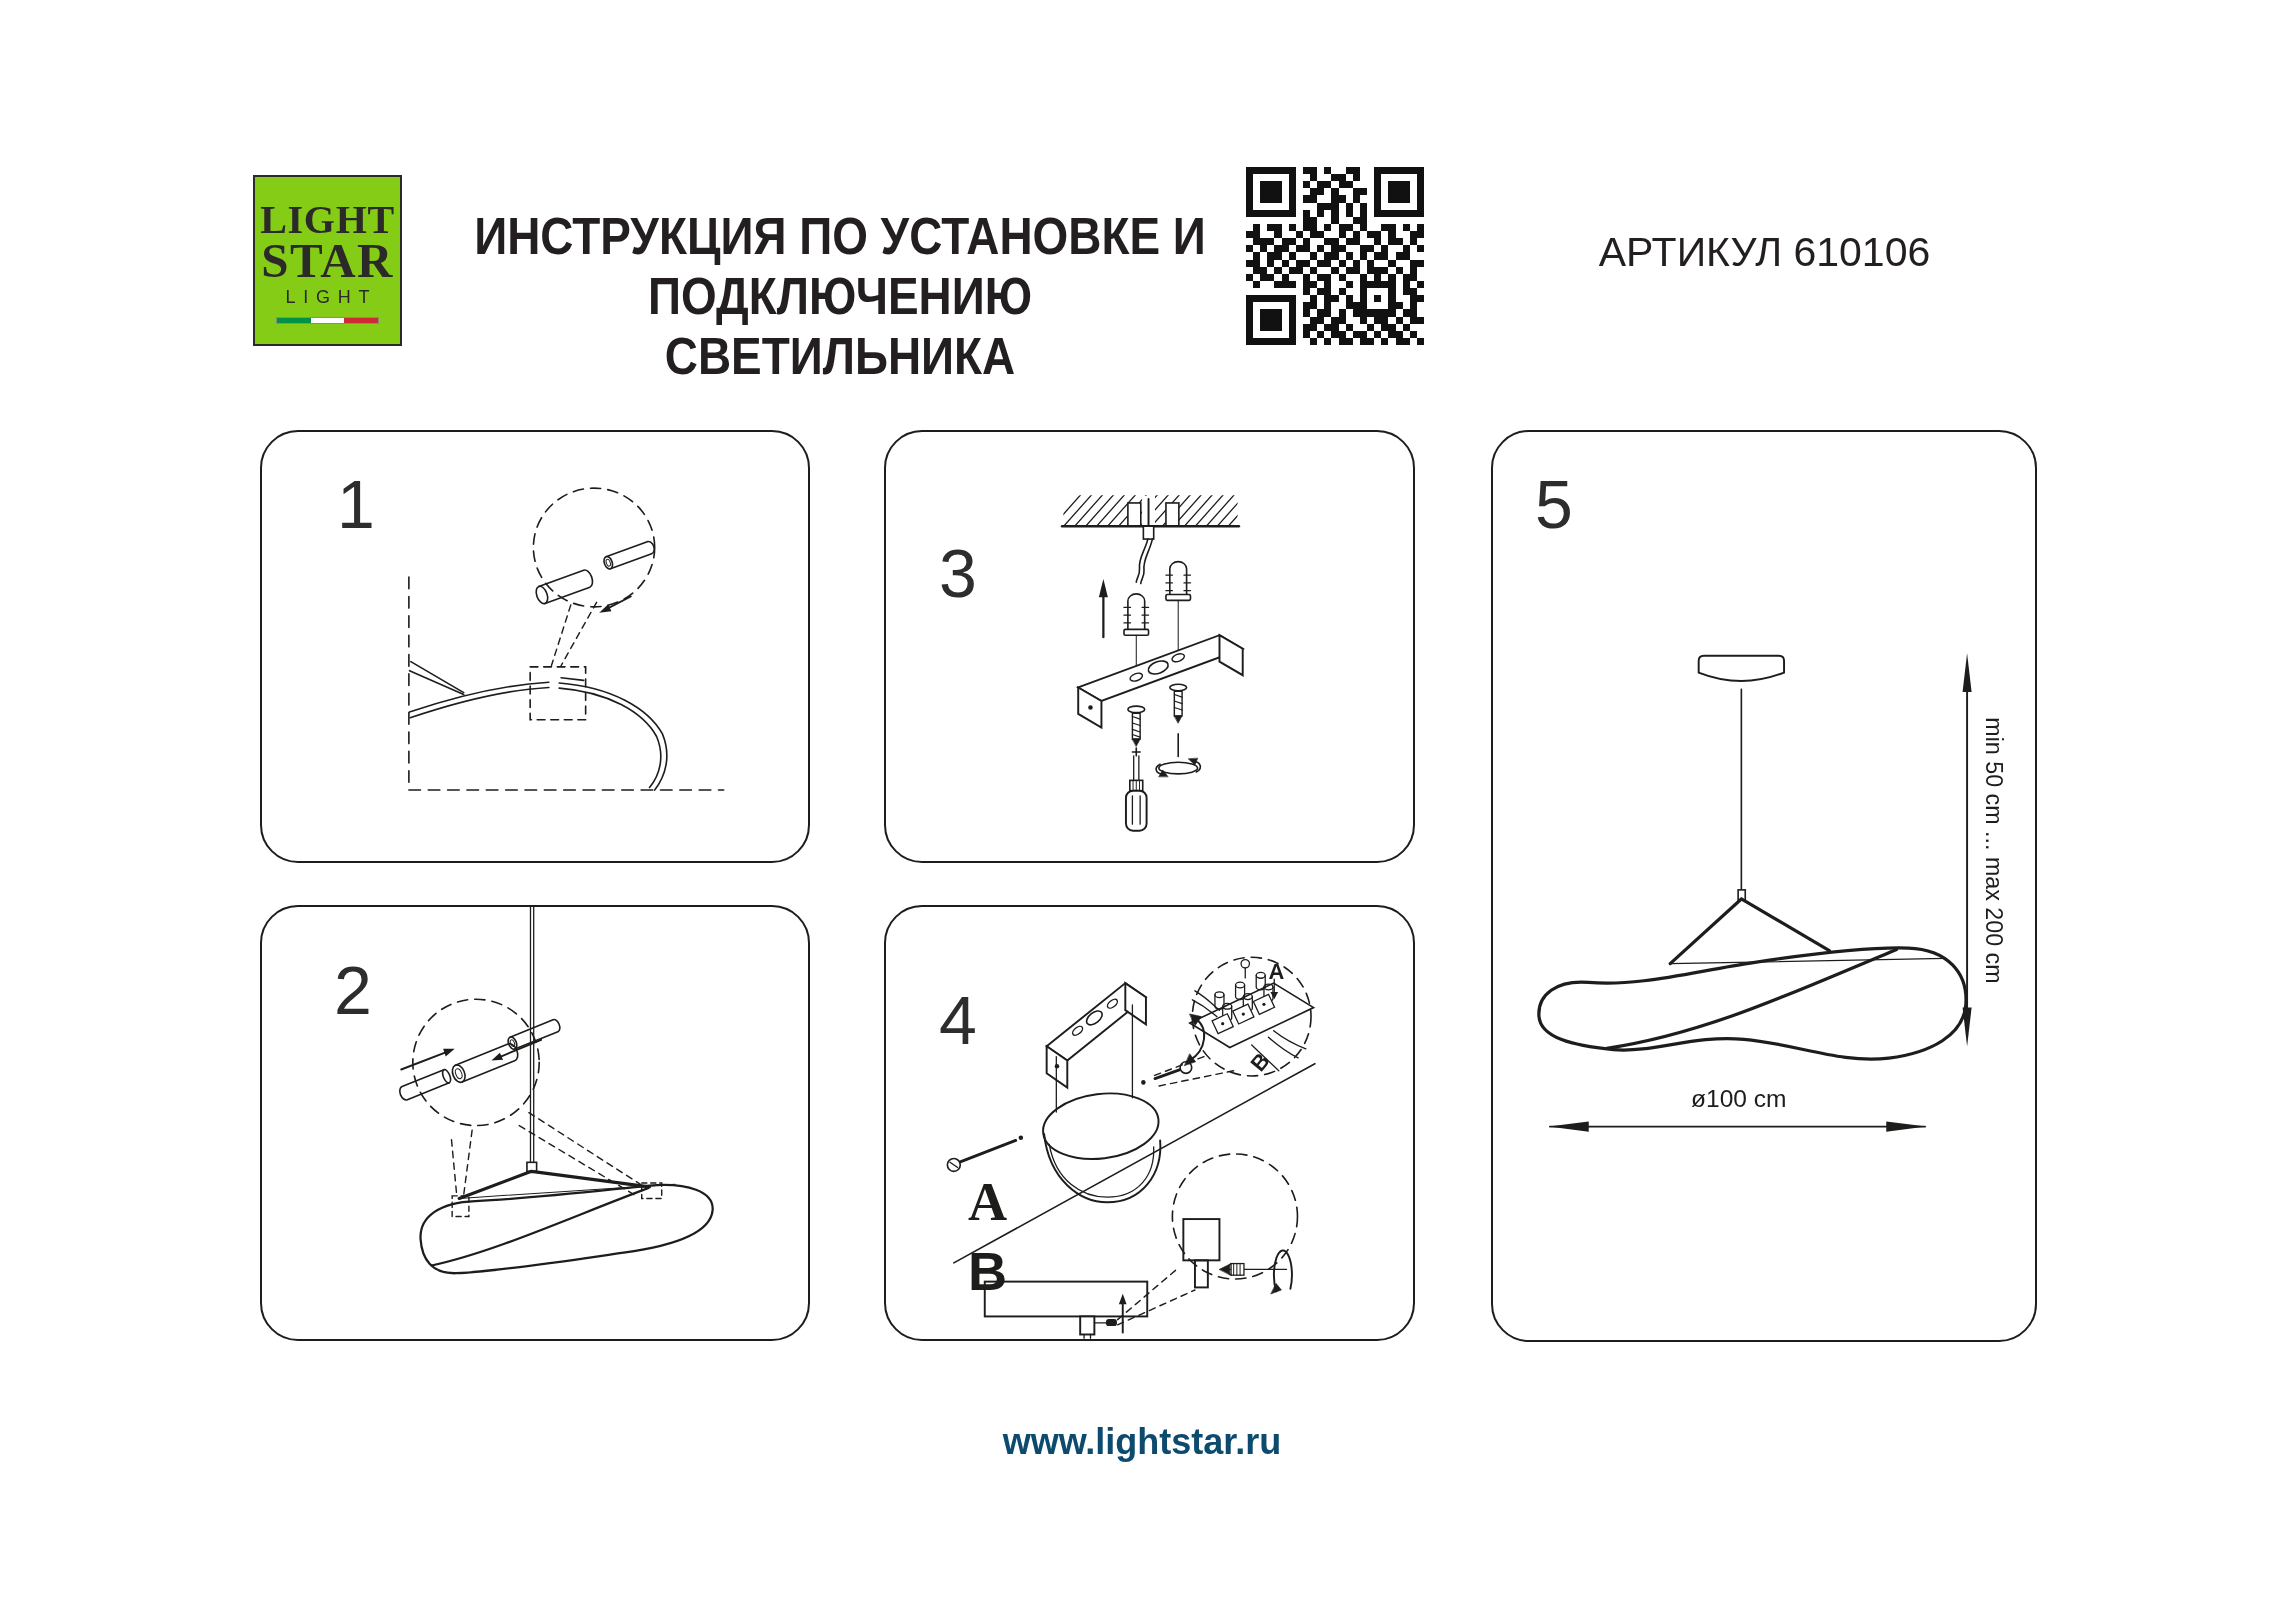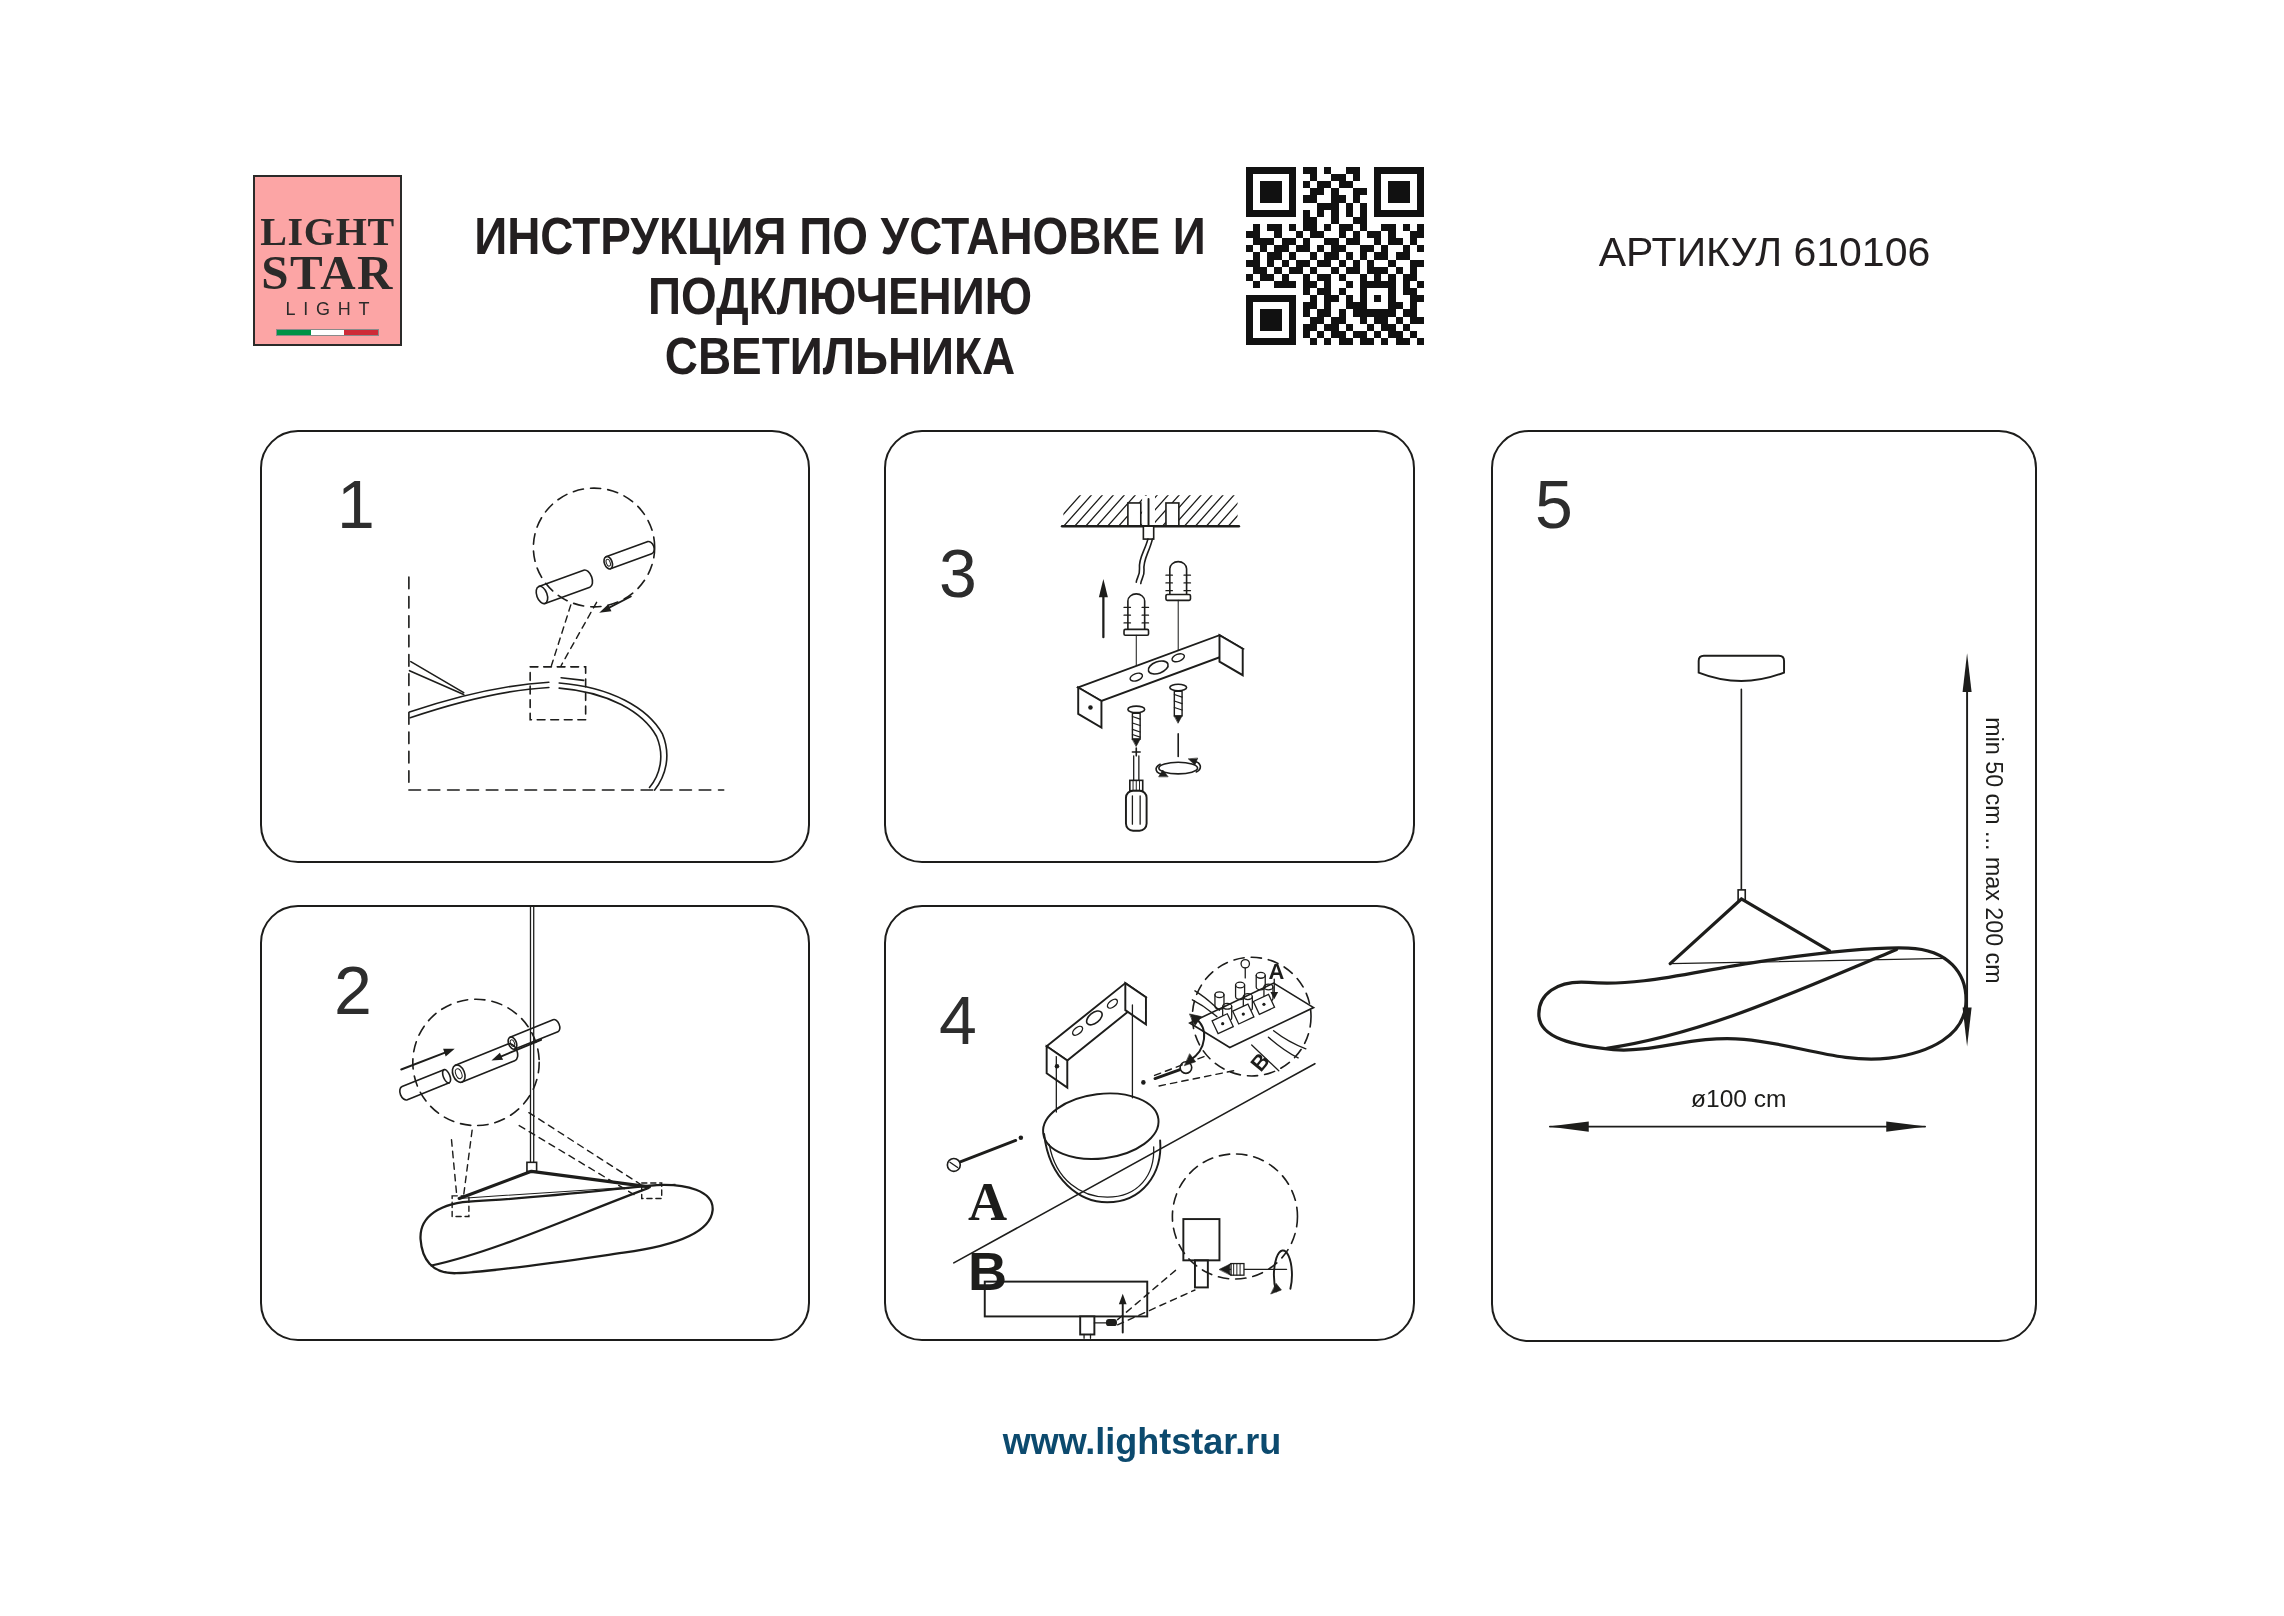--- a/index.html
+++ b/index.html
@@ -3,22 +3,22 @@
 <meta charset="utf-8">
 <style>
   html,body{margin:0;padding:0;}
   body{
     width:2284px;height:1616px;background:#ffffff;position:relative;
     font-family:"Liberation Sans", sans-serif;color:#231f20;overflow:hidden;
   }
   
   .logo-box{
     position:absolute;left:253px;top:175px;width:149px;height:171px;
-    border:2px solid #2b2a29;box-sizing:border-box;background:#fca5a5;
-    display:flex;flex-direction:column;align-items:center;padding-top:36px;
+    border:2px solid #2b2a29;box-sizing:border-box;background:#84cc16;
+    display:flex;flex-direction:column;align-items:center;padding-top:24px;
   }
   .logo-word1{font-family:"Liberation Serif",serif;font-weight:700;font-size:40px;line-height:38px;letter-spacing:0.7px;color:#2b2a29;}
   .logo-word2{font-family:"Liberation Serif",serif;font-weight:700;font-size:49px;line-height:43px;letter-spacing:1.3px;color:#2b2a29;}
   .logo-word3{font-size:18px;font-weight:400;letter-spacing:7.8px;padding-left:7.8px;color:#2b2a29;margin-top:5.2px;}
   .logo-flag{width:103px;height:7.2px;margin-top:9px;display:flex;border:0.7px solid #8a8a8a;box-sizing:border-box;}
   .logo-flag span{flex:1;height:100%;}
   .doc-title{
     position:absolute;left:430px;top:207px;width:820px;text-align:center;
     font-weight:700;font-size:51px;line-height:60px;transform:scaleX(.9);color:#231f20;
   }

